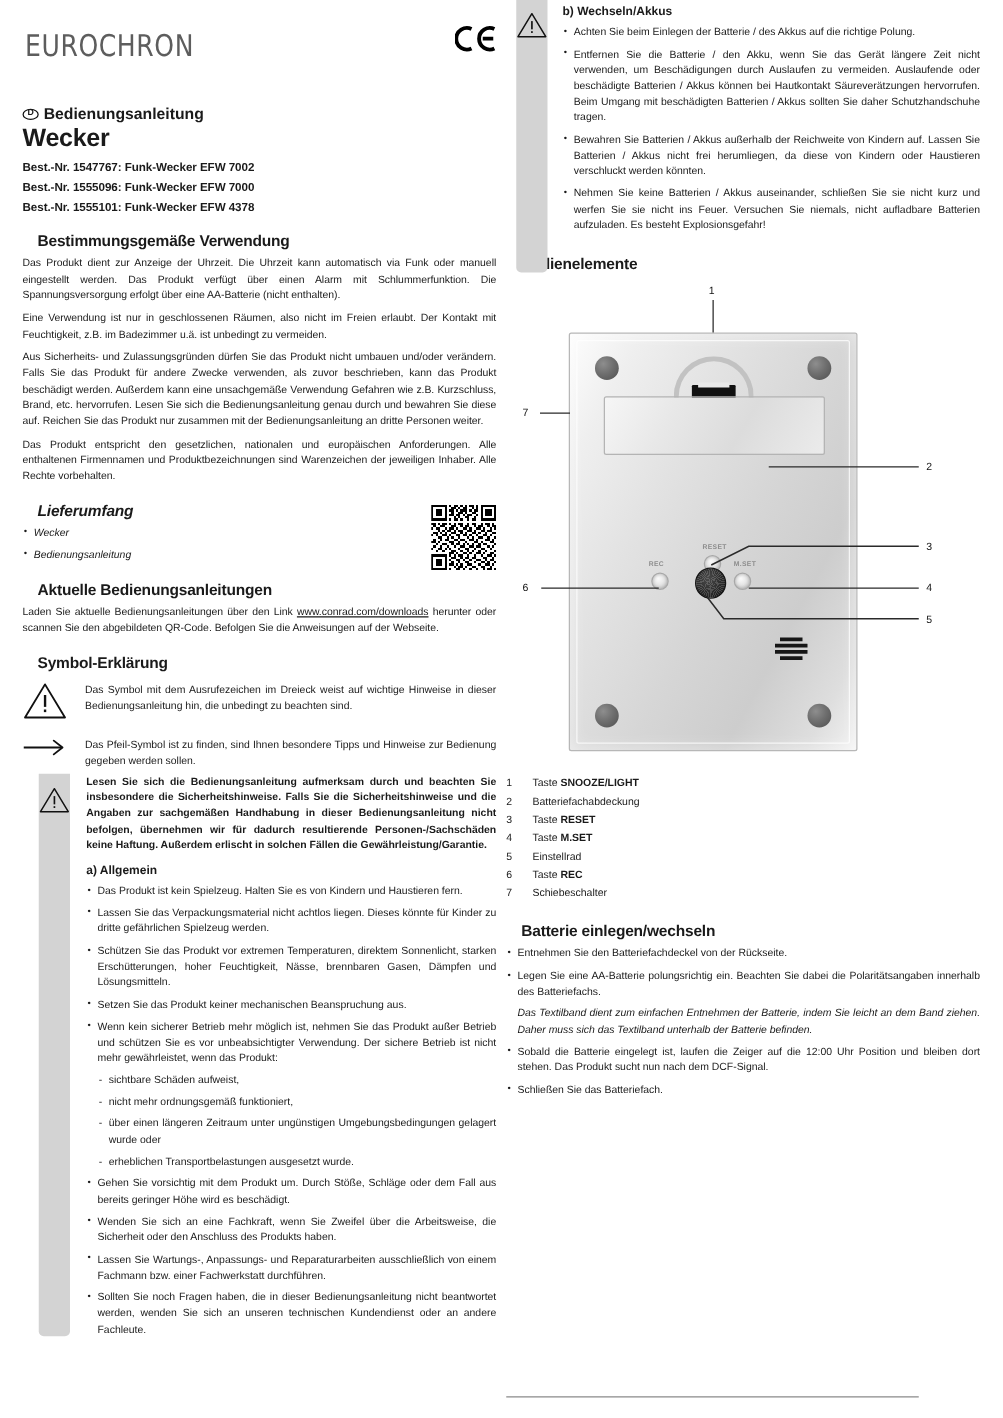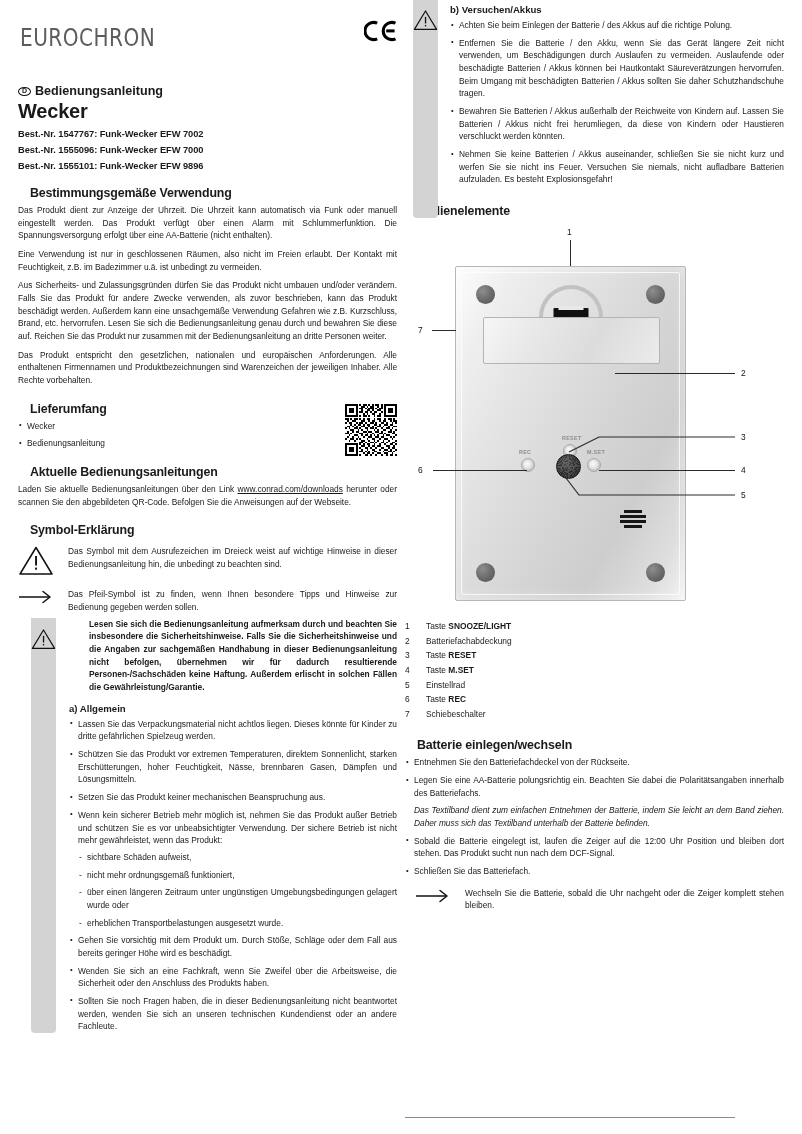--- a/index.html
+++ b/index.html
@@ -191,21 +191,20 @@
     top: 10px;
     width: 25px;
     text-align: center;
   }
   .safety-intro {
     font-size: 8.35px;
     line-height: 1.52;
     font-weight: bold;
     text-align: justify;
     margin-bottom: 2px;
-    margin-left: 20px;
   }
 
   .safety-block-r {
     position: relative;
     padding-left: 45px;
     padding-top: 2px;
   }
   .safety-bar-r {
     position: absolute;
     left: 8px;
@@ -217,21 +216,21 @@
   }
   .safety-tri-r {
     position: absolute;
     left: 8px;
     top: 9px;
     width: 25px;
     text-align: center;
   }
 
   
-  .liefer-wrap { position: relative; }
+  .liefer-wrap { position: relative; font-style: italic; }
   .qr {
     position: absolute;
     right: 0;
     top: 2px;
     width: 52px;
     height: 52px;
   }
 
   a.link {
     color: #1a1a1a;
@@ -417,21 +416,21 @@
       </div>
     </div>
 
     <div class="doc-kind">
       <span class="lang-badge"><span>D</span></span>
       <span>Bedienungsanleitung</span>
     </div>
     <div class="doc-title">Wecker</div>
     <div class="order-no">Best.-Nr. 1547767: Funk-Wecker EFW 7002</div>
     <div class="order-no">Best.-Nr. 1555096: Funk-Wecker EFW 7000</div>
-    <div class="order-no">Best.-Nr. 1555101: Funk-Wecker EFW 9896</div>
+    <div class="order-no">Best.-Nr. 1555101: Funk-Wecker EFW 4378</div>
 
     <h2 class="sec">Bestimmungsgemäße Verwendung</h2>
     <p class="body">Das Produkt dient zur Anzeige der Uhrzeit. Die Uhrzeit kann automatisch via Funk oder manuell eingestellt werden. Das Produkt verfügt über einen Alarm mit Schlummerfunktion. Die Spannungsversorgung erfolgt über eine AA-Batterie (nicht enthalten).</p>
     <p class="body">Eine Verwendung ist nur in geschlossenen Räumen, also nicht im Freien erlaubt. Der Kontakt mit Feuchtigkeit, z.B. im Badezimmer u.ä. ist unbedingt zu vermeiden.</p>
     <p class="body">Aus Sicherheits- und Zulassungsgründen dürfen Sie das Produkt nicht umbauen und/oder verändern. Falls Sie das Produkt für andere Zwecke verwenden, als zuvor beschrieben, kann das Produkt beschädigt werden. Außerdem kann eine unsachgemäße Verwendung Gefahren wie z.B. Kurzschluss, Brand, etc. hervorrufen. Lesen Sie sich die Bedienungsanleitung genau durch und bewahren Sie diese auf. Reichen Sie das Produkt nur zusammen mit der Bedienungsanleitung an dritte Personen weiter.</p>
     <p class="body">Das Produkt entspricht den gesetzlichen, nationalen und europäischen Anforderungen. Alle enthaltenen Firmennamen und Produktbezeichnungen sind Warenzeichen der jeweiligen Inhaber. Alle Rechte vorbehalten.</p>
 
     <div class="liefer-wrap">
       <h2 class="sec">Lieferumfang</h2>
       <ul class="bul">
@@ -685,70 +684,72 @@
       <div class="sym-text">Das Symbol mit dem Ausrufezeichen im Dreieck weist auf wichtige Hinweise in dieser Bedienungsanleitung hin, die unbedingt zu beachten sind.</div>
     </div>
 
     <div class="sym-row">
       <div class="sym-icon">
         <svg width="36" height="18" viewBox="0 0 36 18" aria-hidden="true">
           <line x1="1" y1="9" x2="31" y2="9" stroke="#111" stroke-width="1.5"></line>
           <polyline points="25,3.5 32,9 25,14.5" fill="none" stroke="#111" stroke-width="1.5" stroke-linecap="round" stroke-linejoin="round"></polyline>
         </svg>
       </div>
-      <div class="sym-text">Das Pfeil-Symbol ist zu finden, wenn Ihnen besondere Tipps und Hinweise zur Bedienung gegeben werden sollen.</div>
+      <div class="sym-text">Das Pfeil-Symbol ist zu finden, sind Ihnen besondere Tipps und Hinweise zur Bedienung gegeben werden sollen.</div>
     </div>
 
 
     <div class="safety-block">
       <div class="safety-bar"></div>
       <div class="safety-tri">
         <svg width="25" height="22" viewBox="0 0 36 31" aria-hidden="true">
           <path d="M18 2.5 L34 29 L2 29 Z" fill="none" stroke="#111" stroke-width="1.7" stroke-linejoin="round"></path>
           <rect x="17.1" y="11" width="1.9" height="9.5" fill="#111"></rect>
           <rect x="17.1" y="22.6" width="1.9" height="2.1" fill="#111"></rect>
         </svg>
       </div>
 
       <div class="safety-intro">Lesen Sie sich die Bedienungsanleitung aufmerksam durch und beachten Sie insbesondere die Sicherheitshinweise. Falls Sie die Sicherheitshinweise und die Angaben zur sachgemäßen Handhabung in dieser Bedienungsanleitung nicht befolgen, übernehmen wir für dadurch resultierende Personen-/Sachschäden keine Haftung. Außerdem erlischt in solchen Fällen die Gewährleistung/Garantie.</div>
 
       <h3 class="sub">a) Allgemein</h3>
       <ul class="bul">
+        <li class="noj">Das Produkt ist kein Spielzeug. Halten Sie es von Kindern und Haustieren fern.</li>
         <li>Lassen Sie das Verpackungsmaterial nicht achtlos liegen. Dieses könnte für Kinder zu dritte gefährlichen Spielzeug werden.</li>
         <li>Schützen Sie das Produkt vor extremen Temperaturen, direktem Sonnenlicht, starken Erschütterungen, hoher Feuchtigkeit, Nässe, brennbaren Gasen, Dämpfen und Lösungsmitteln.</li>
         <li class="noj">Setzen Sie das Produkt keiner mechanischen Beanspruchung aus.</li>
         <li>
           <span>Wenn kein sicherer Betrieb mehr möglich ist, nehmen Sie das Produkt außer Betrieb und schützen Sie es vor unbeabsichtigter Verwendung. Der sichere Betrieb ist nicht mehr gewährleistet, wenn das Produkt:</span>
           <ul class="dash">
             <li class="noj">sichtbare Schäden aufweist,</li>
             <li class="noj">nicht mehr ordnungsgemäß funktioniert,</li>
             <li>über einen längeren Zeitraum unter ungünstigen Umgebungsbedingungen gelagert wurde oder</li>
             <li class="noj">erheblichen Transportbelastungen ausgesetzt wurde.</li>
           </ul>
         </li>
         <li>Gehen Sie vorsichtig mit dem Produkt um. Durch Stöße, Schläge oder dem Fall aus bereits geringer Höhe wird es beschädigt.</li>
         <li>Wenden Sie sich an eine Fachkraft, wenn Sie Zweifel über die Arbeitsweise, die Sicherheit oder den Anschluss des Produkts haben.</li>
+        <li>Lassen Sie Wartungs-, Anpassungs- und Reparaturarbeiten ausschließlich von einem Fachmann bzw. einer Fachwerkstatt durchführen.</li>
         <li>Sollten Sie noch Fragen haben, die in dieser Bedienungsanleitung nicht beantwortet werden, wenden Sie sich an unseren technischen Kundendienst oder an andere Fachleute.</li>
       </ul>
     </div>
   </div>
 
   <div class="col col-right">
 
     <div class="safety-block-r">
       <div class="safety-bar-r"></div>
       <div class="safety-tri-r">
         <svg width="25" height="22" viewBox="0 0 36 31" aria-hidden="true">
           <path d="M18 2.5 L34 29 L2 29 Z" fill="none" stroke="#111" stroke-width="1.7" stroke-linejoin="round"></path>
           <rect x="17.1" y="11" width="1.9" height="9.5" fill="#111"></rect>
           <rect x="17.1" y="22.6" width="1.9" height="2.1" fill="#111"></rect>
         </svg>
       </div>
 
-      <h3 class="sub" style="margin-top:2px">b) Versuchen/Akkus</h3>
+      <h3 class="sub" style="margin-top:2px">b) Wechseln/Akkus</h3>
       <ul class="bul">
         <li class="noj">Achten Sie beim Einlegen der Batterie / des Akkus auf die richtige Polung.</li>
         <li>Entfernen Sie die Batterie / den Akku, wenn Sie das Gerät längere Zeit nicht verwenden, um Beschädigungen durch Auslaufen zu vermeiden. Auslaufende oder beschädigte Batterien / Akkus können bei Hautkontakt Säureverätzungen hervorrufen. Beim Umgang mit beschädigten Batterien / Akkus sollten Sie daher Schutzhandschuhe tragen.</li>
         <li>Bewahren Sie Batterien / Akkus außerhalb der Reichweite von Kindern auf. Lassen Sie Batterien / Akkus nicht frei herumliegen, da diese von Kindern oder Haustieren verschluckt werden könnten.</li>
         <li>Nehmen Sie keine Batterien / Akkus auseinander, schließen Sie sie nicht kurz und werfen Sie sie nicht ins Feuer. Versuchen Sie niemals, nicht aufladbare Batterien aufzuladen. Es besteht Explosionsgefahr!</li>
       </ul>
     </div>
 
     <h2 class="sec" style="margin-top:18px">Bedienelemente</h2>
 
@@ -845,25 +846,16 @@
     <ul class="bul">
       <li class="noj">Entnehmen Sie den Batteriefachdeckel von der Rückseite.</li>
       <li>
         <span>Legen Sie eine AA-Batterie polungsrichtig ein. Beachten Sie dabei die Polaritätsangaben innerhalb des Batteriefachs.</span>
         <p class="body" style="margin-top:5px; margin-bottom:0;">Das Textilband dient zum einfachen Entnehmen der Batterie, indem Sie leicht an dem Band ziehen. Daher muss sich das Textilband unterhalb der Batterie befinden.</p>
       </li>
       <li class="noj">Sobald die Batterie eingelegt ist, laufen die Zeiger auf die 12:00 Uhr Position und bleiben dort stehen. Das Produkt sucht nun nach dem DCF-Signal.</li>
       <li class="noj">Schließen Sie das Batteriefach.</li>
     </ul>
 
-    <div class="sym-row" style="margin-top:8px; padding-left:10px;">
-      <div class="sym-icon">
-        <svg width="36" height="18" viewBox="0 0 36 18" aria-hidden="true">
-          <line x1="1" y1="9" x2="31" y2="9" stroke="#111" stroke-width="1.5"></line>
-          <polyline points="25,3.5 32,9 25,14.5" fill="none" stroke="#111" stroke-width="1.5" stroke-linecap="round" stroke-linejoin="round"></polyline>
-        </svg>
-      </div>
-      <div class="sym-text">Wechseln Sie die Batterie, sobald die Uhr nachgeht oder die Zeiger komplett stehen bleiben.</div>
-    </div>
   </div>
 
   <div class="footer-rule"></div>
 </div>
 
 </body></html>

